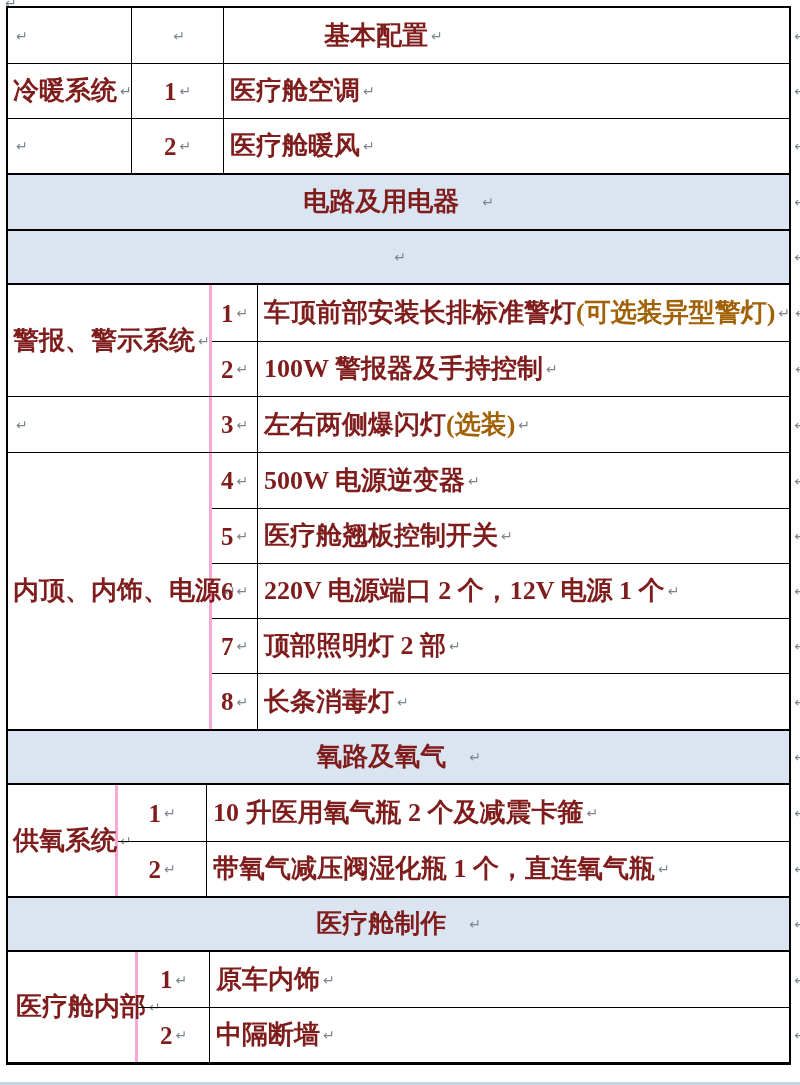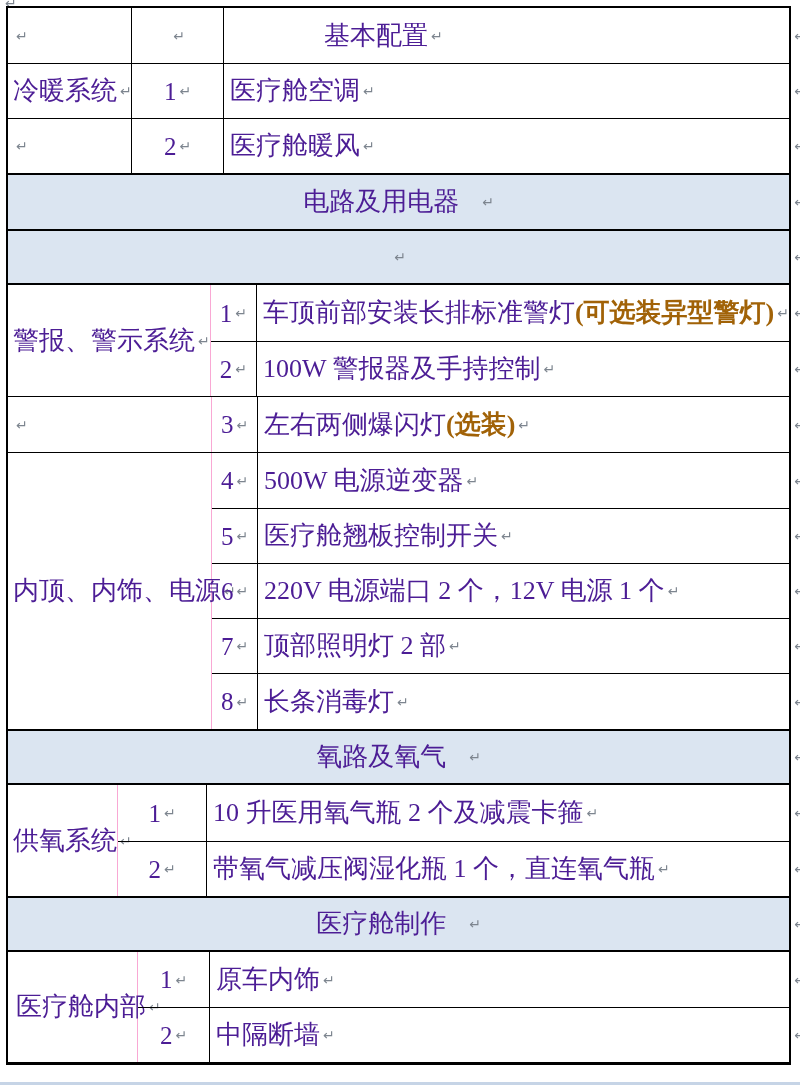--- a/index.html
+++ b/index.html
@@ -28,25 +28,25 @@
   .c3{flex:1;border-right:none;padding-left:6px;}
   .c1a{width:124px;padding-left:5px;}
   .c2a{width:92px;}
   .glb{width:204px;padding-left:5px;}
   .c2b{width:46px;}
   .glc{width:110px;padding-left:5px;}
   .c2c{width:89px;}
   .gld{width:130px;padding-left:8px;}
   .c2d{width:72px;}
   .center{justify-content:center;padding-left:0;}
-  .gl{display:flex;align-items:center;box-sizing:border-box;border-right:1px solid #f9a8d4;}
+  .gl{display:flex;align-items:center;box-sizing:border-box;border-right:3px solid #f9a8d4;}
   .gr{flex:1;display:flex;flex-direction:column;}
   .grow{position:relative;display:flex;align-items:stretch;box-sizing:border-box;}
   .txt{
-    font-size:26px;font-weight:normal;color:#4c1d95;
+    font-size:26px;font-weight:bold;color:#7f1d1d;
     white-space:nowrap;line-height:1;
   }
   .num{font-size:25px;}
   .red{
     font-size:26px;font-weight:bold;white-space:nowrap;line-height:1;
     color:#a16207;
   }
   .titlecell{padding-left:100px;}
   .blue{
     background:#dbe5f1;

